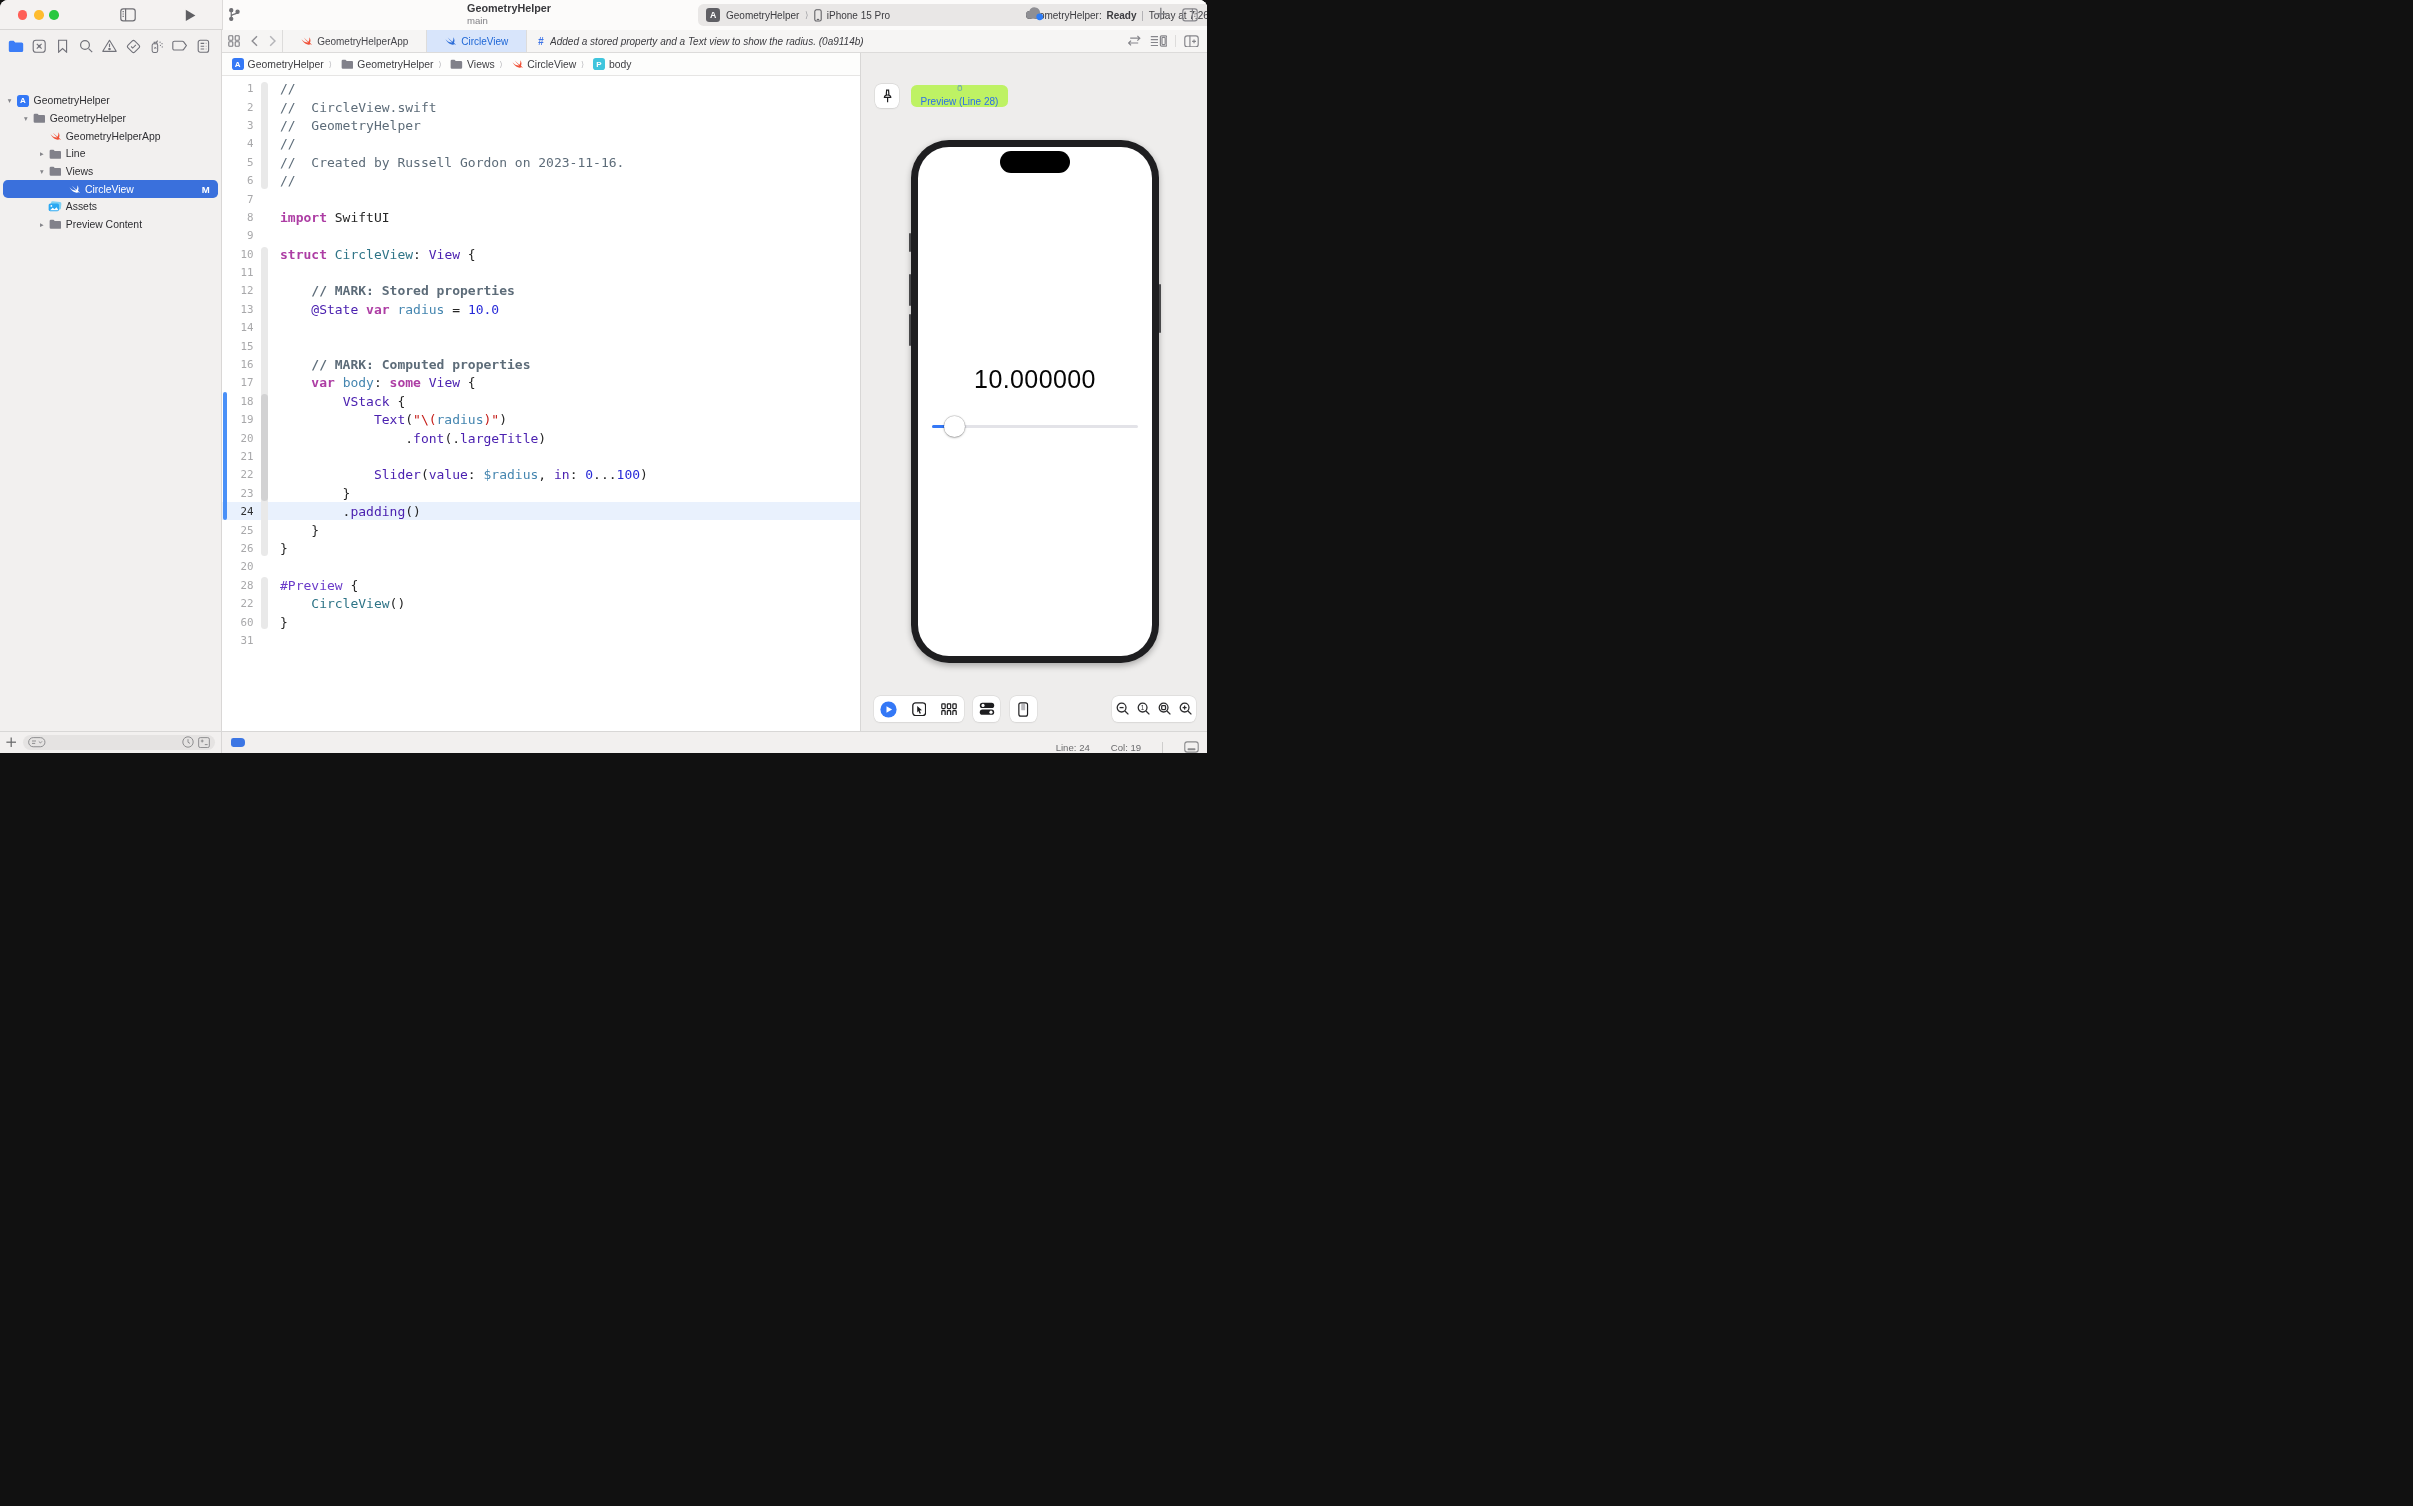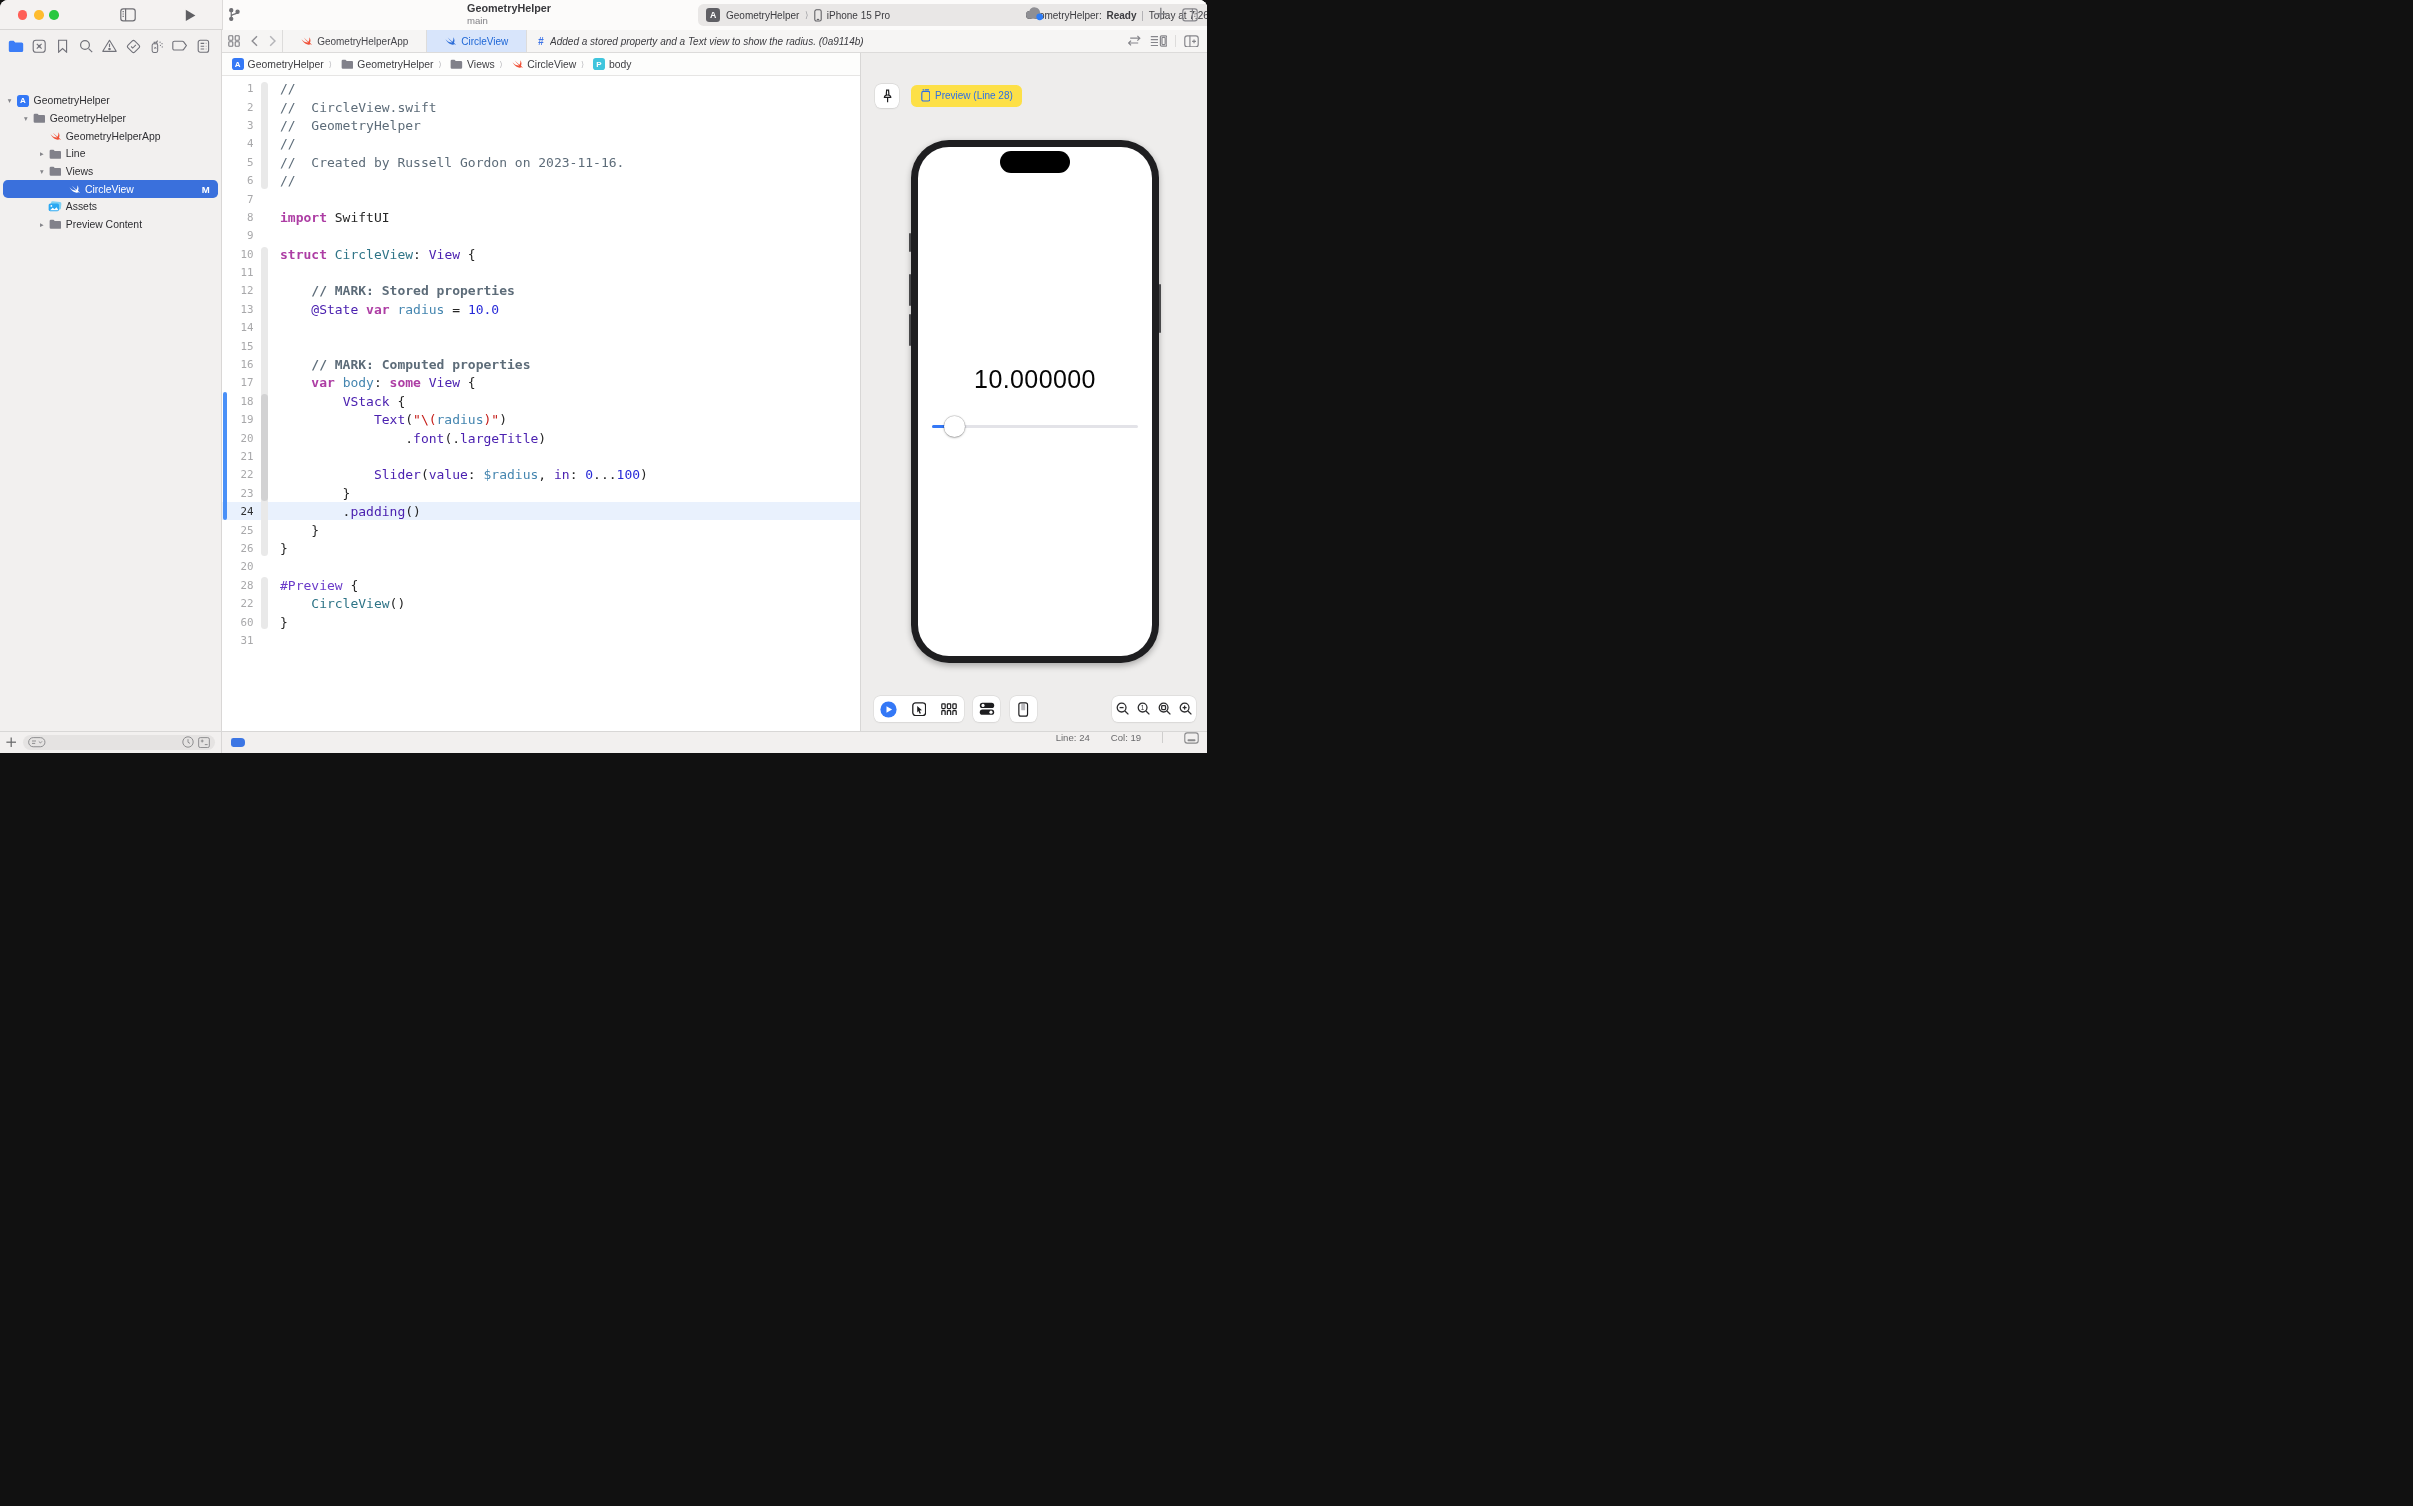--- a/index.html
+++ b/index.html
@@ -72,22 +72,22 @@
   .code-line .ln { width:38px; padding-right:6.4px; text-align:right; font-size:10.8px; color:#a8a8aa; }
   .code-line .ln.cur { color:#303032; }
   .code-line .src { padding-left:20px; font-size:13px; color:#262626; }
   .code-pad { height:3.2px; }
 
   
   .preview { position:absolute; left:860px; top:53px; right:0; bottom:22.3px; background:#eeedec;
              border-left:0.8px solid #d8d7d6; }
   .pin-btn { position:absolute; left:14.4px; top:31px; width:24px; height:24px; background:#fff; border-radius:6.4px;
              box-shadow:0 0 0 0.4px #d0cfce, 0 0.8px 1.6px rgba(0,0,0,.08); display:flex; align-items:center; justify-content:center; }
-  .preview-pill { position:absolute; left:50px; top:32px; height:21.5px; background:#fde047; border-radius:5.6px;
-                  display:flex; align-items:center; gap:4.8px; padding:0 9.6px; color:#2c6fe8; font-size:10px; }
+  .preview-pill { position:absolute; left:50px; top:32px; height:21.5px; background:#bef264; border-radius:5.6px;
+                  display:flex; align-items:center; gap:4.8px; padding:0 9.6px; color:#2c6fe8; font-size:10px;flex-direction:column; }
   .phone { position:absolute; left:50px; top:87px; width:248px; height:523px; background:#1e1e20;
            border-radius:38px; box-shadow:0 2.4px 6.4px rgba(0,0,0,.28); }
   .phone .screen { position:absolute; left:7.2px; top:7.2px; right:7.2px; bottom:7.2px; background:#fff; border-radius:31px;
                    display:flex; flex-direction:column; align-items:center; justify-content:center; overflow:hidden; }
   .phone .island { position:absolute; left:50%; top:11.2px; transform:translateX(-50%); width:70px; height:22.3px;
                    background:#000; border-radius:12px; }
   .phone .nub { position:absolute; background:#48484a; border-radius:1.6px; }
   .radius-text { font-size:25px; color:#050505; letter-spacing:0.4px; }
   .slider { position:relative; width:calc(100% - 27px); height:22.3px; margin-top:21px; }
   .slider .track { position:absolute; left:0; right:0; top:9.6px; height:3.2px; background:#e3e3e8; border-radius:1.6px; }
@@ -104,21 +104,21 @@
 
   
   .statusbar { position:absolute; left:0; bottom:0; width:1207px; height:22.3px; background:#f2f0ef;
                border-top:0.8px solid #d8d7d6; font-size:9.6px; color:#6a6a6c; }
   .statusbar .left { position:absolute; left:0; top:0; width:222px; height:100%; border-right:0.8px solid #d9d7d6;
                      display:flex; align-items:center; padding:0 6.4px; gap:6.4px; }
   .filter-field { flex:1; height:15px; background:#e5e3e2; border-radius:8px; display:flex; align-items:center;
                   padding:0 4.8px; gap:4px; color:#98989a; }
   .filter-field .ph { flex:1; font-size:9.6px;margin-top:42px; }
   .sc-lozenge { position:absolute; left:231px; top:6.4px; width:14.4px; height:8.8px; background:#3c76e4; border-radius:2.4px 4px 4px 2.4px; }
-  .statusbar .right { position:absolute; right:8px; top:0; height:100%; display:flex; align-items:flex-start; gap:21px; }
+  .statusbar .right { position:absolute; right:8px; top:0; height:100%; display:flex; align-items:flex-end; gap:21px; }
   .statusbar .vdiv { width:0.8px; height:11.2px; background:#cfcecd; }
   svg { display:block; }
 </style>
 </head>
 <body>
 
 <div class="window">
 
   <header class="titlebar">
     <div class="tl red"></div>

